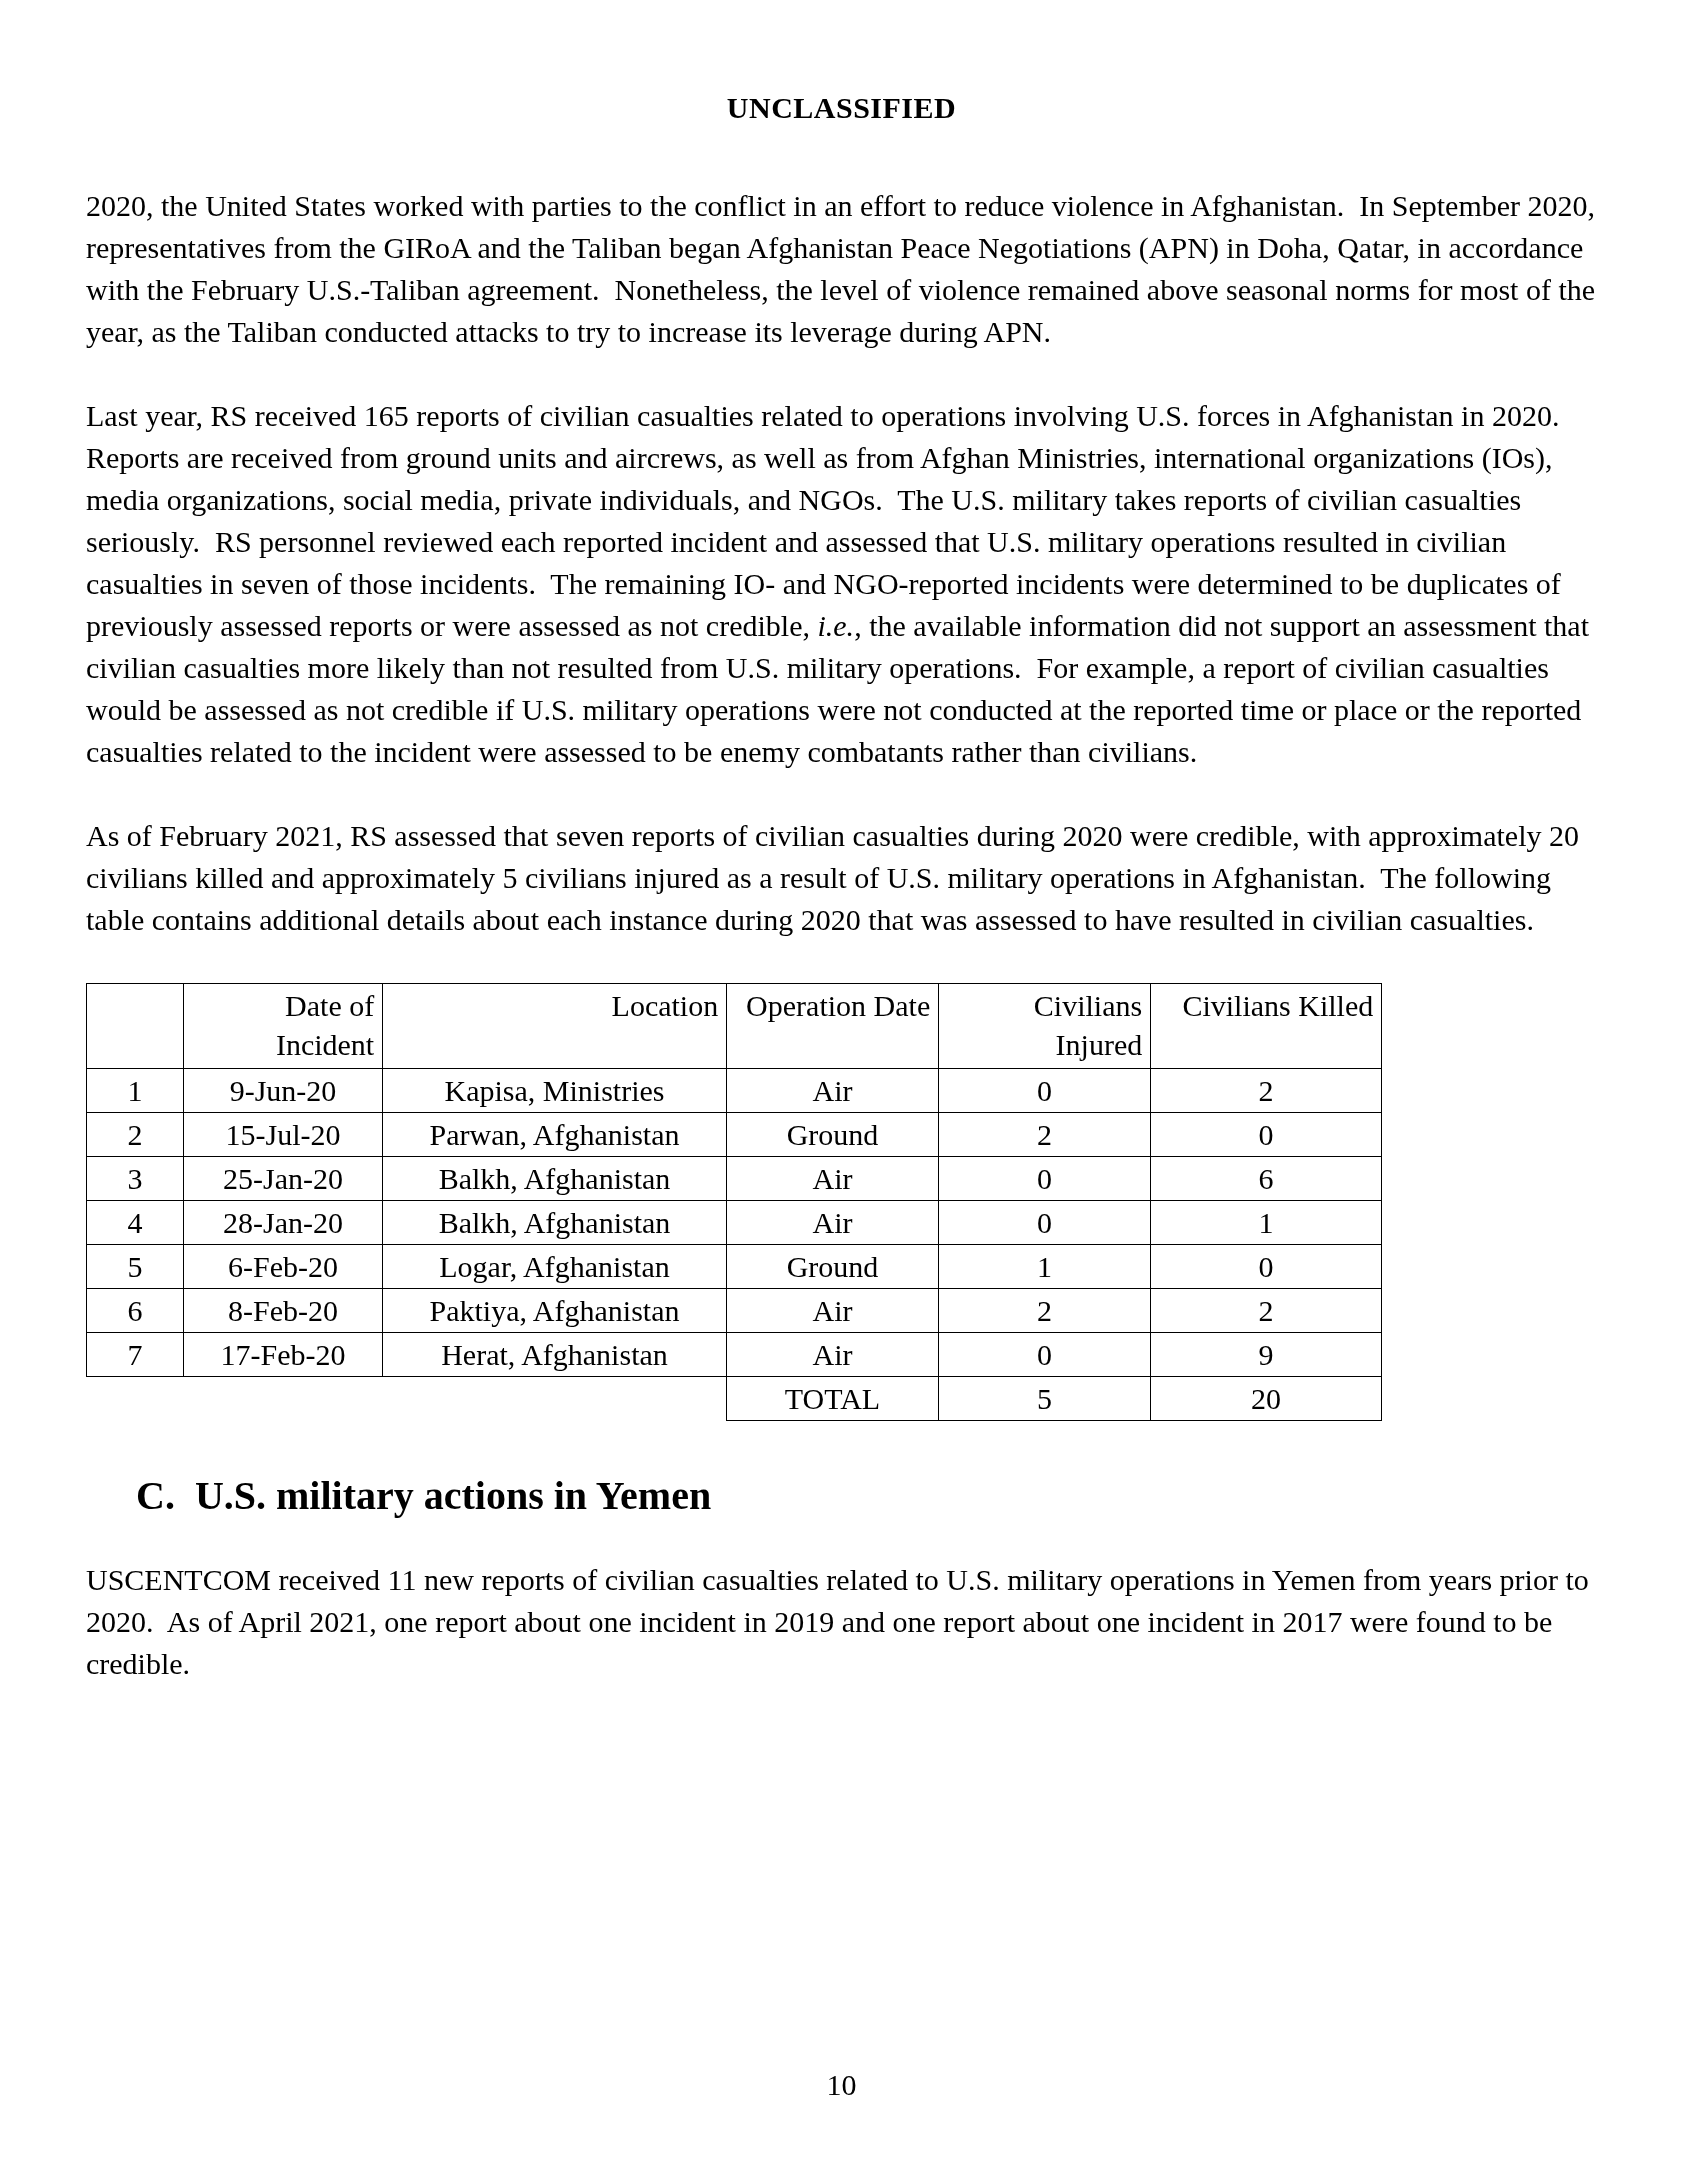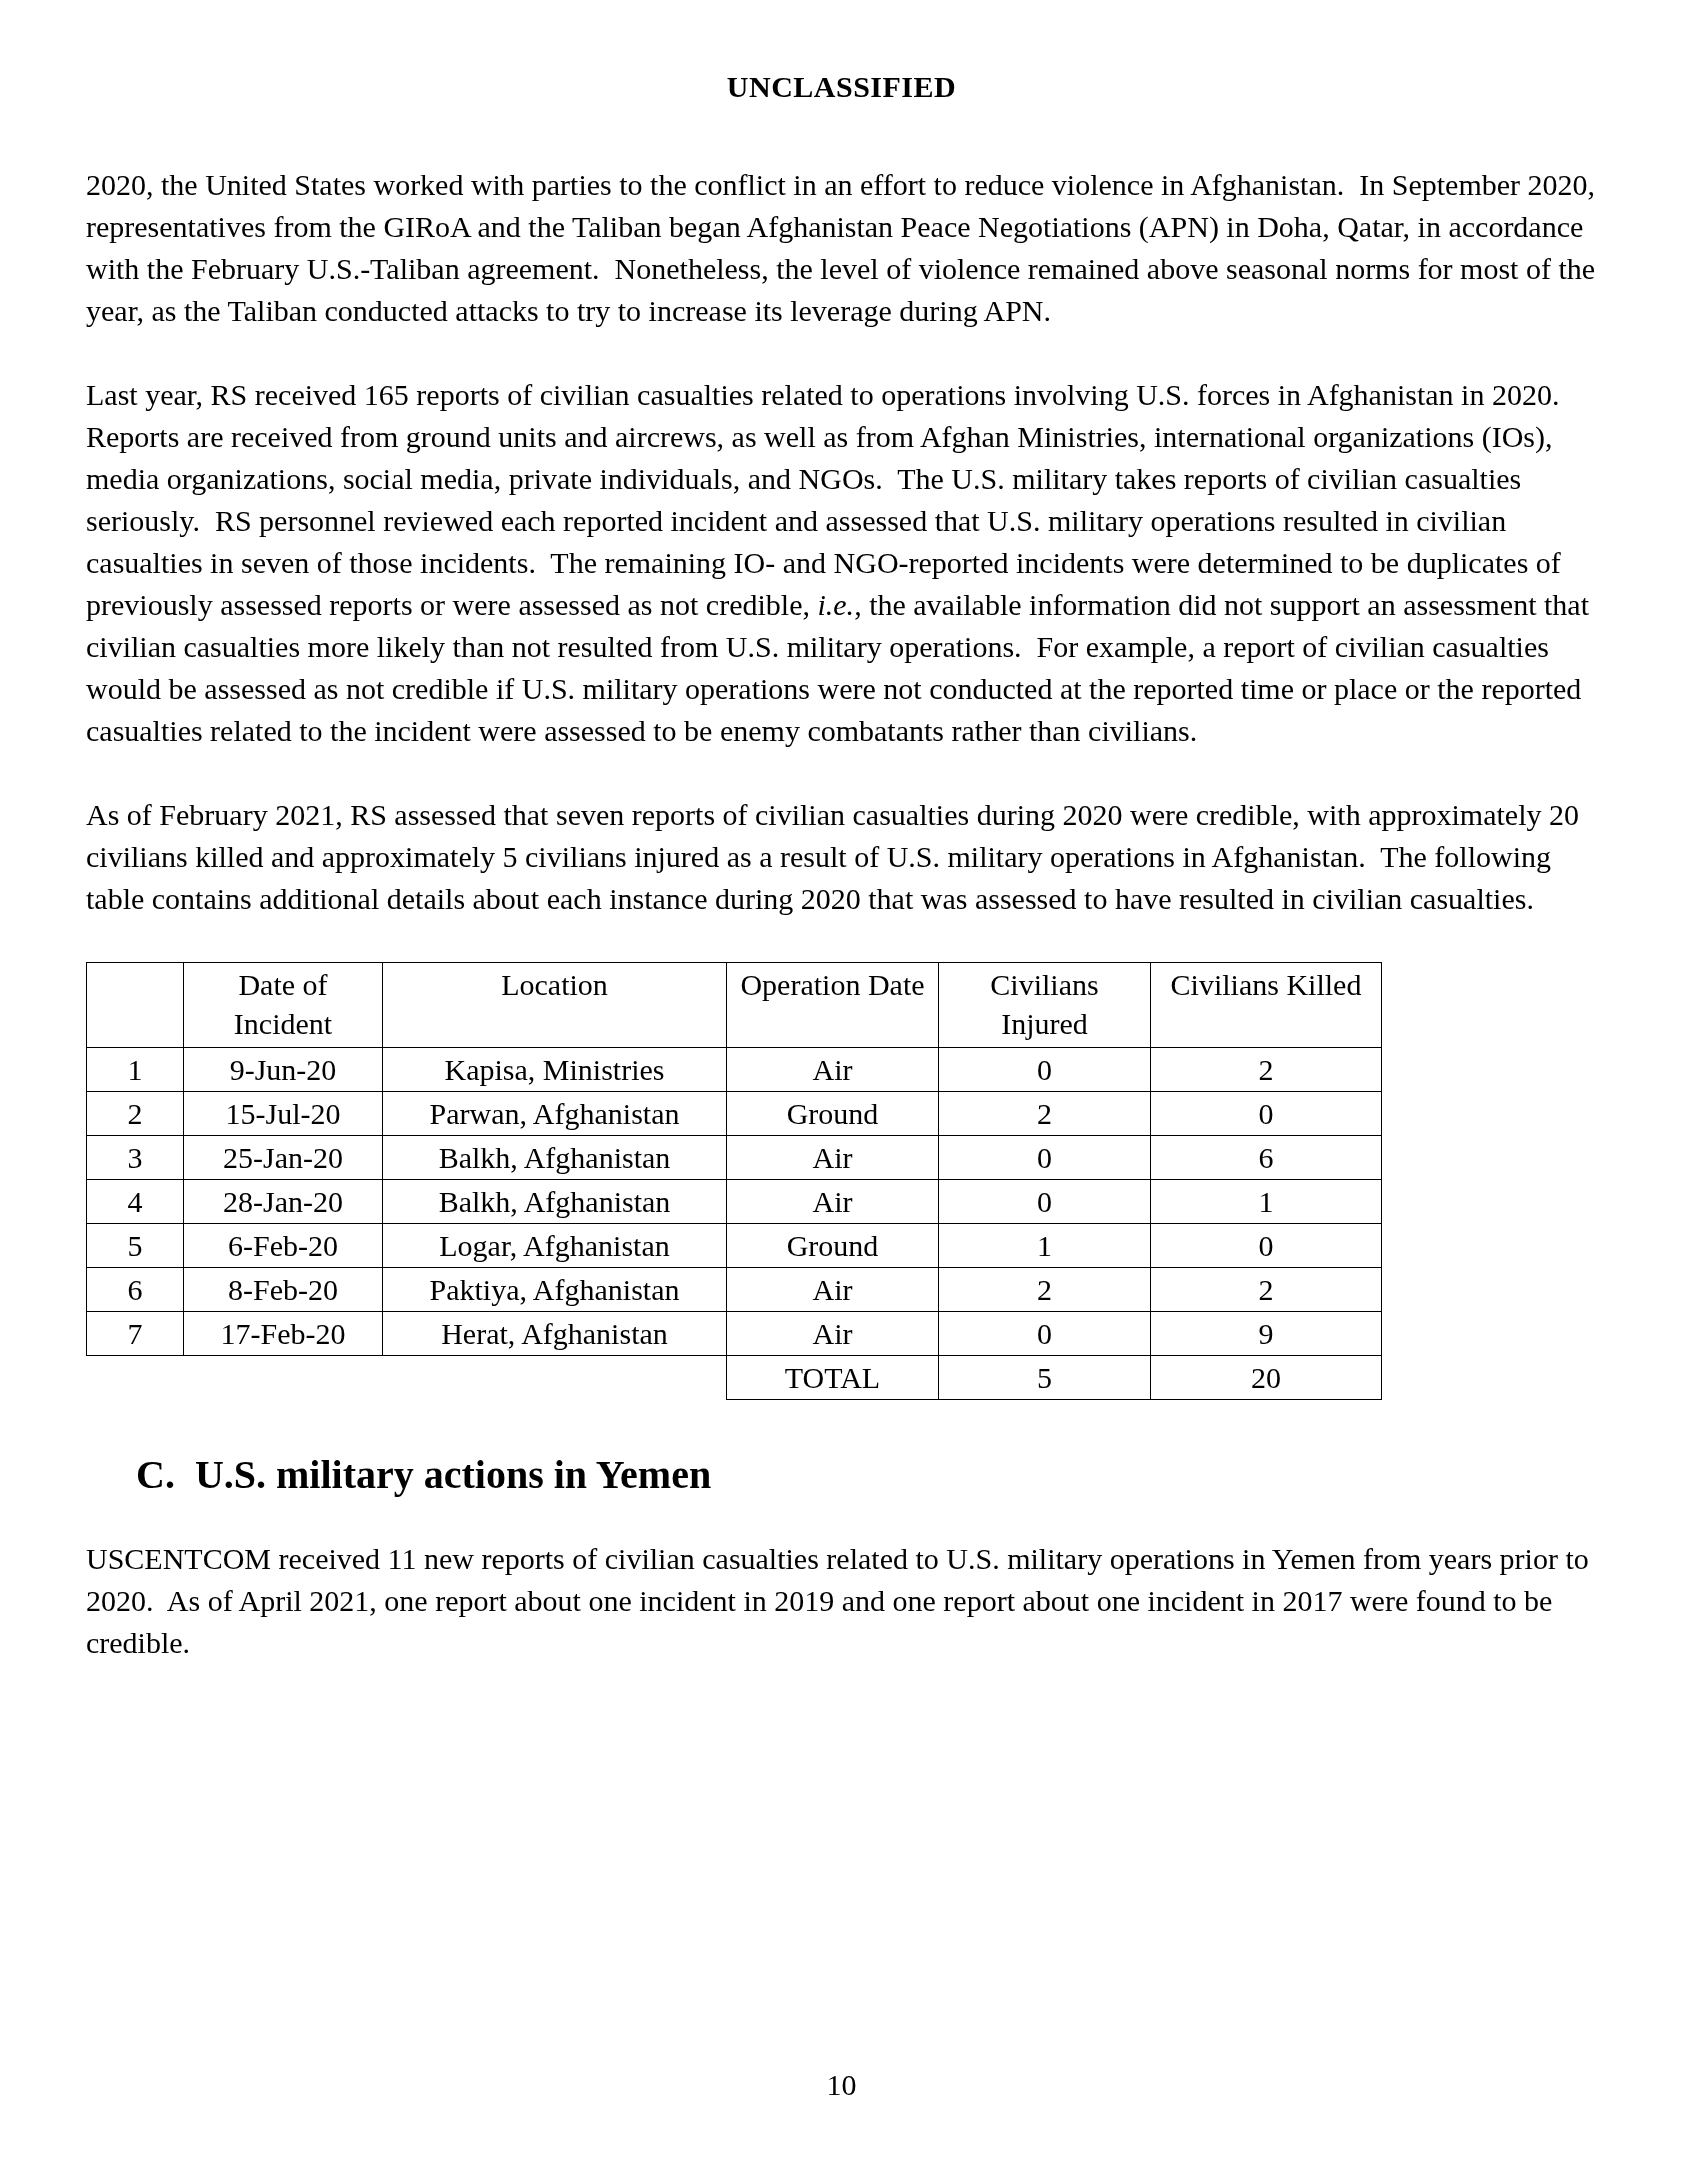--- a/index.html
+++ b/index.html
@@ -9,21 +9,21 @@
     width: 1683px;
     height: 2178px;
     margin: 0 auto;
     background: #ffffff;
     color: #000000;
     font-family: "Liberation Serif", "DejaVu Serif", serif;
     font-size: 30px;
     line-height: 42px;
   }
   .classification-header {
-    padding-top: 66px;
+    padding-top: 87px;
     text-align: center;
     font-weight: bold;
     letter-spacing: 0.5px;
     margin-bottom: 56px;
   }
   .content {
     padding: 0 86px;
   }
   .para {
     margin: 0 0 42px 0;
@@ -47,20 +47,21 @@
   .col-killed   { width: 231px; }
   table.casualty-table td {
     border: 1.9px solid #000000;
     text-align: center;
     vertical-align: top;
     padding: 1.9px 7.8px;
     overflow: hidden;
   }
   table.casualty-table tr.header-row td {
     height: 85px;
+    text-align: right;
   }
   table.casualty-table tr.data-row td,
   table.casualty-table tr.total-row td {
     height: 44px;
   }
   table.casualty-table tr.total-row td.nb {
     border: none;
   }
   .section-heading {
     font-weight: bold;

